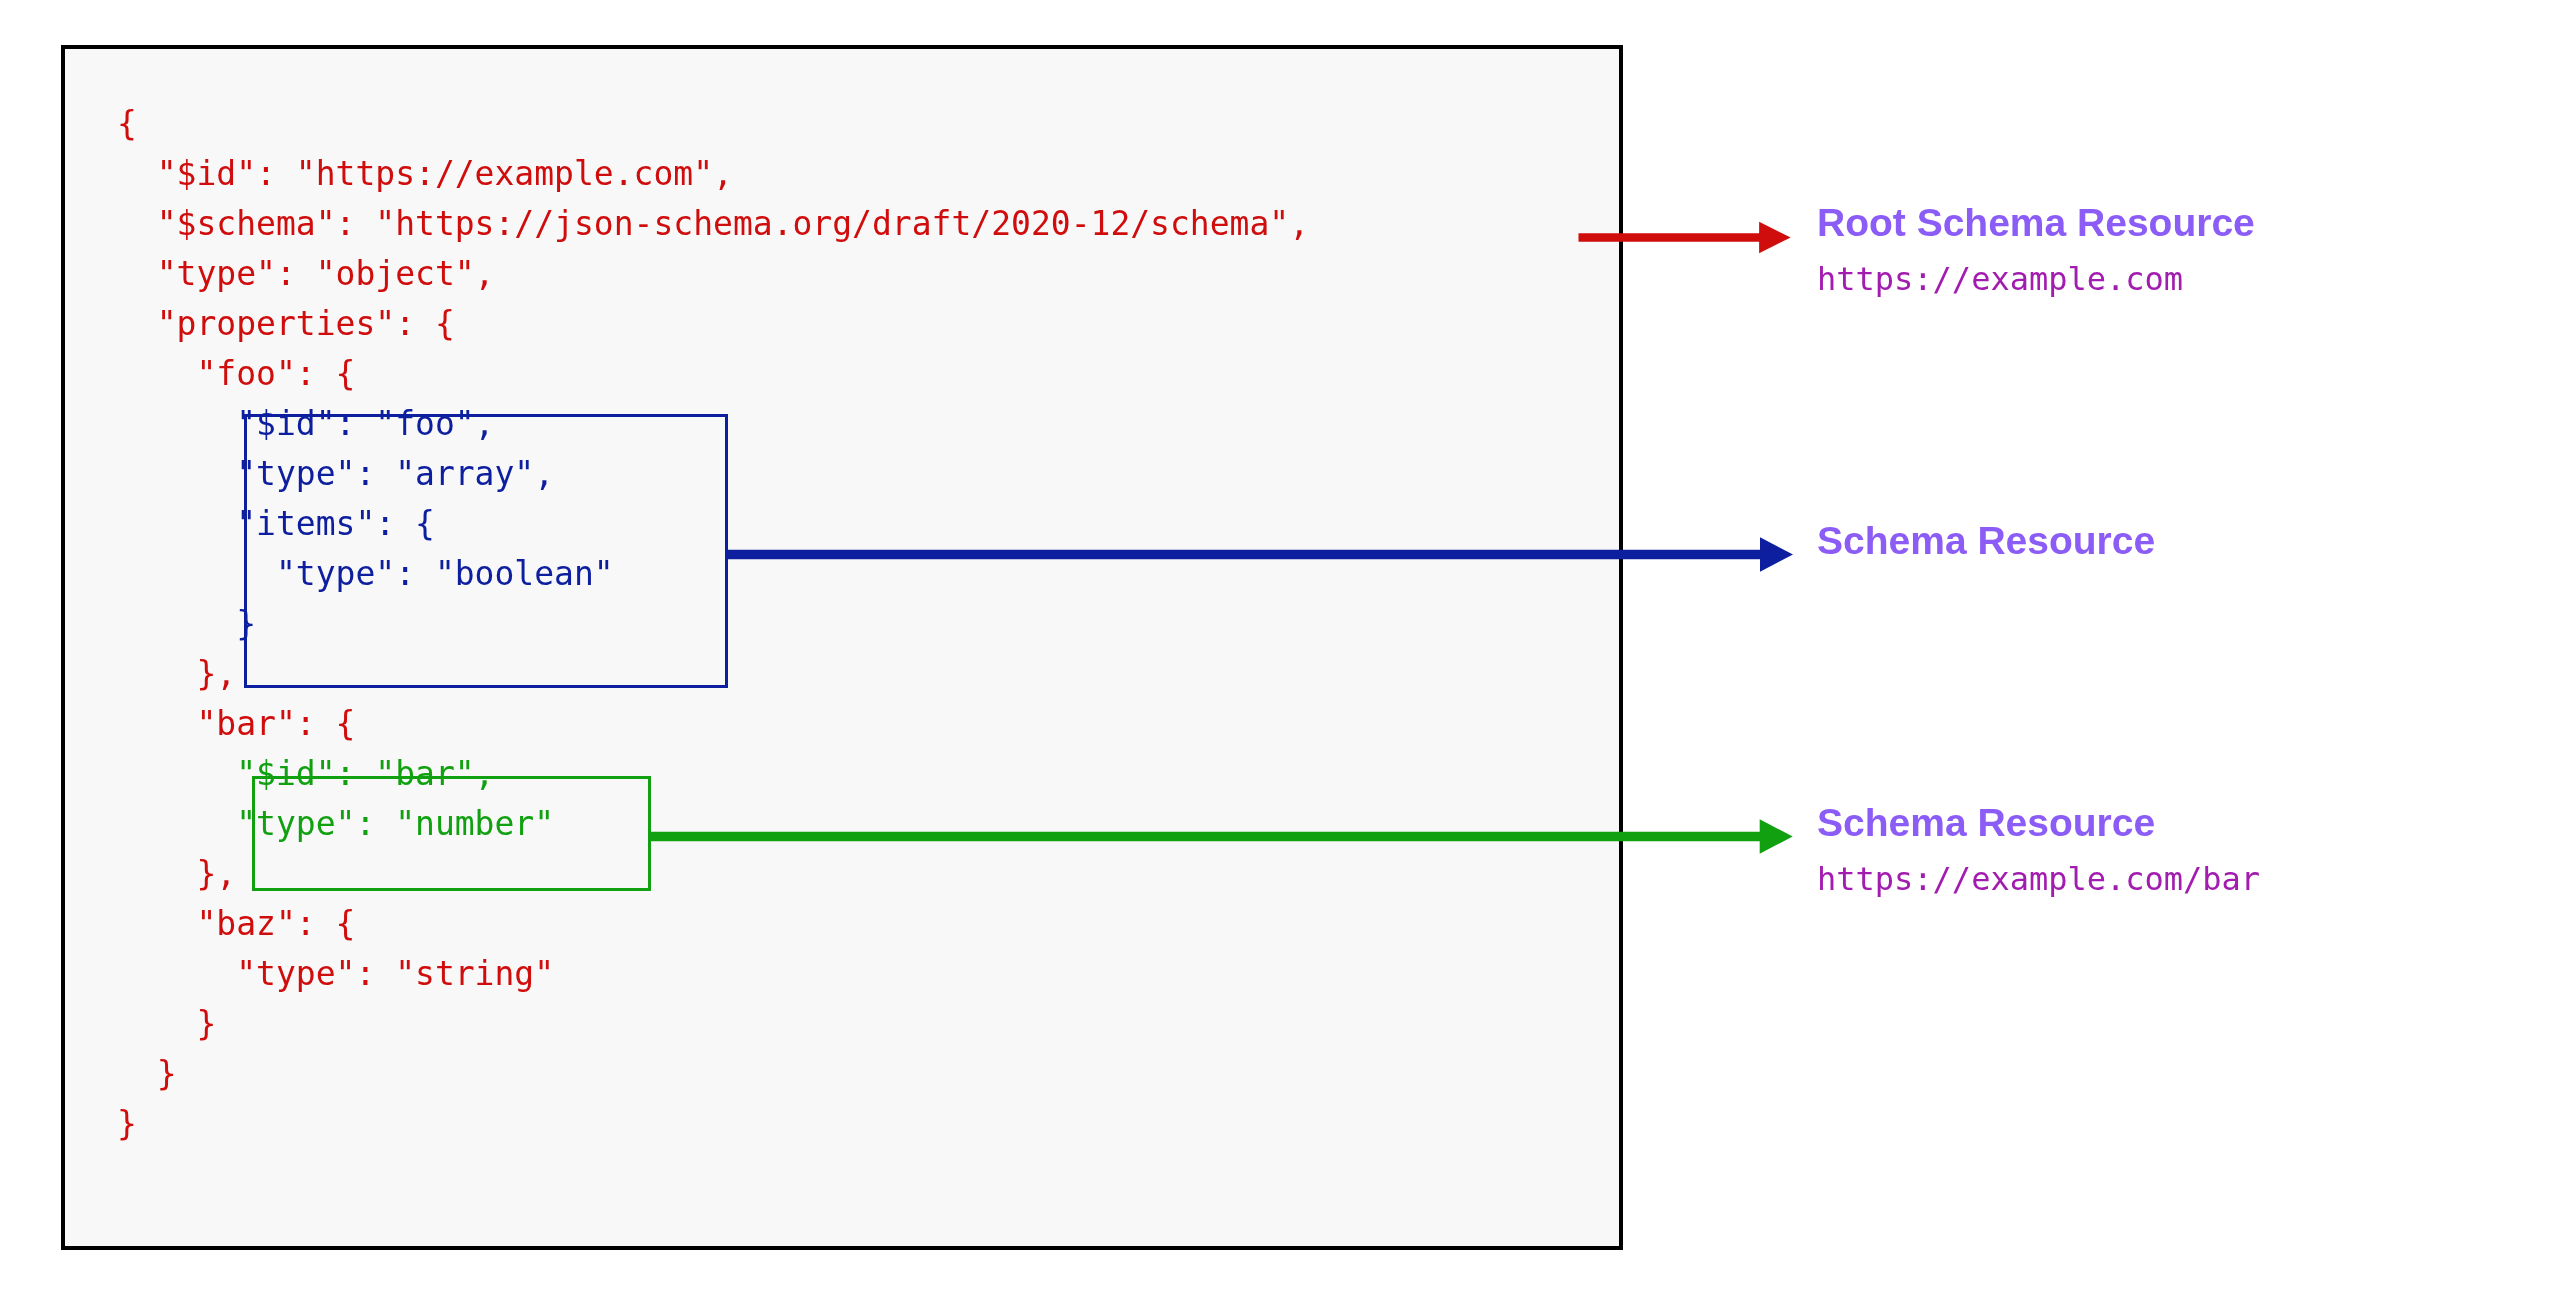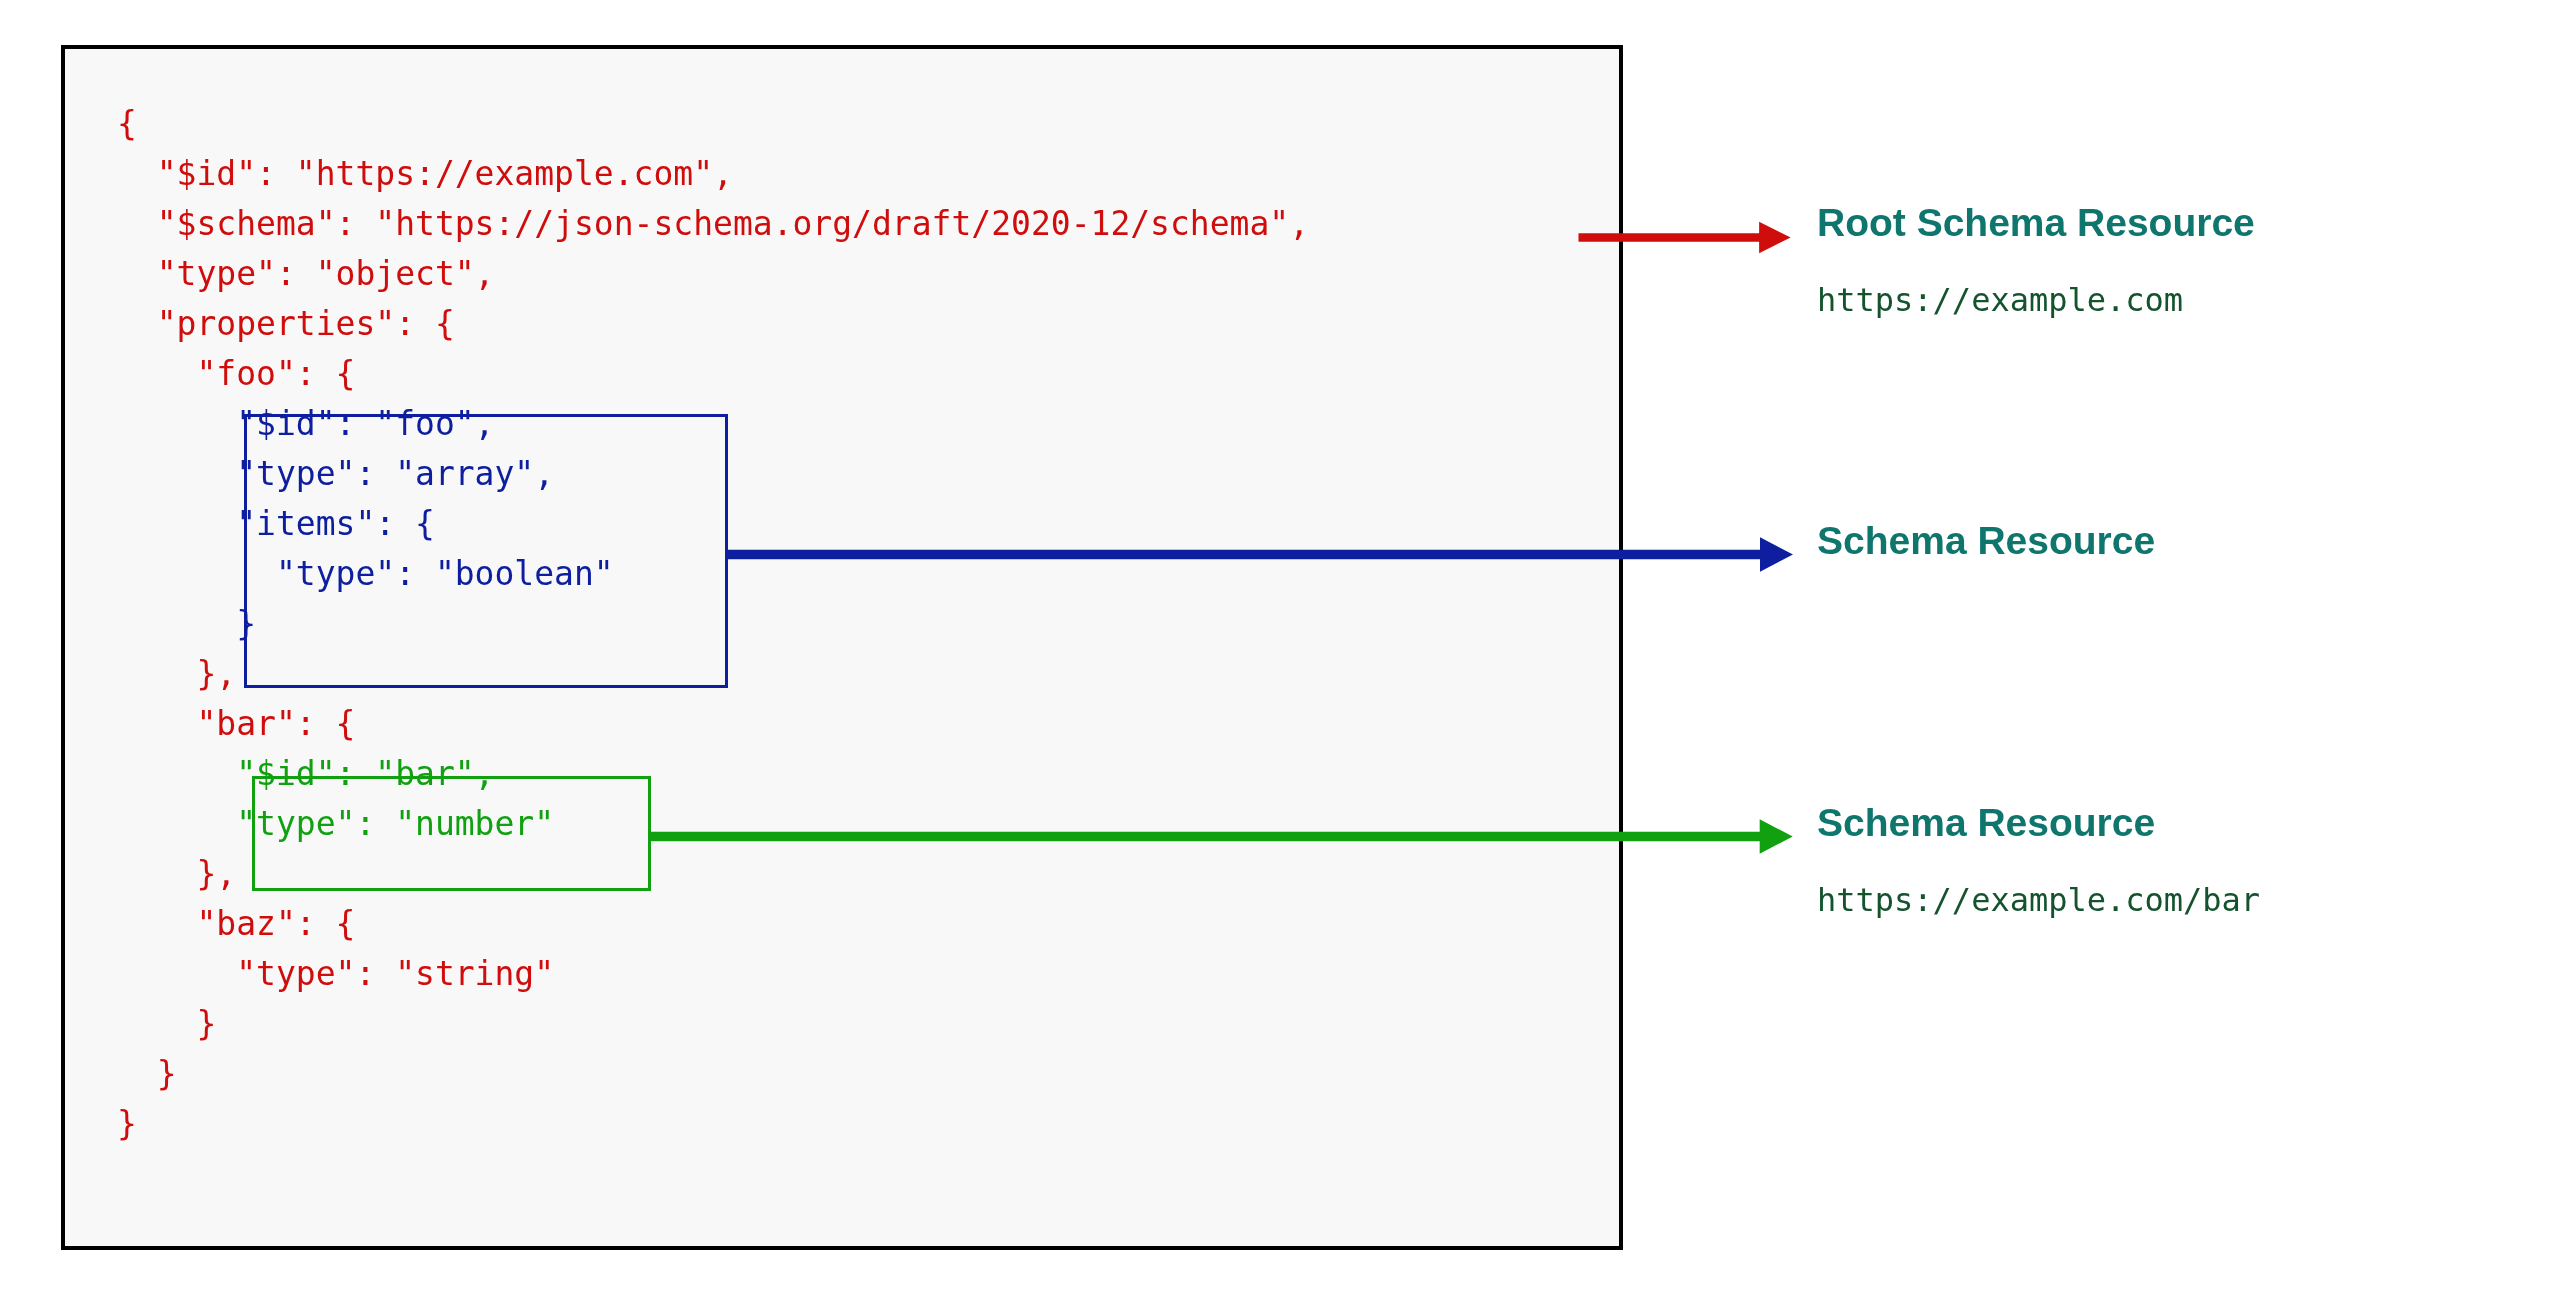--- a/index.html
+++ b/index.html
@@ -76,29 +76,29 @@
   .label-group {
     position: absolute;
     left: 1817px;
   }
   .label-title {
     margin: 0;
     font-family: "Liberation Sans", sans-serif;
     font-weight: bold;
     font-size: 39px;
     line-height: 43px;
-    color: #0f766e;
+    color: #8b5cf6;
     white-space: nowrap;
   }
   .label-url {
-    margin: 38px 0 0 0;
+    margin: 17px 0 0 0;
     font-family: "DejaVu Sans Mono", "Liberation Mono", monospace;
     font-size: 32px;
     line-height: 36px;
-    color: #14532d;
+    color: #a21caf;
     white-space: nowrap;
   }
   #label-root { top: 201px; }
   #label-foo  { top: 519px; }
   #label-bar  { top: 801px; }
 </style>
 </head>
 <body>
 
 <div id="stage">

